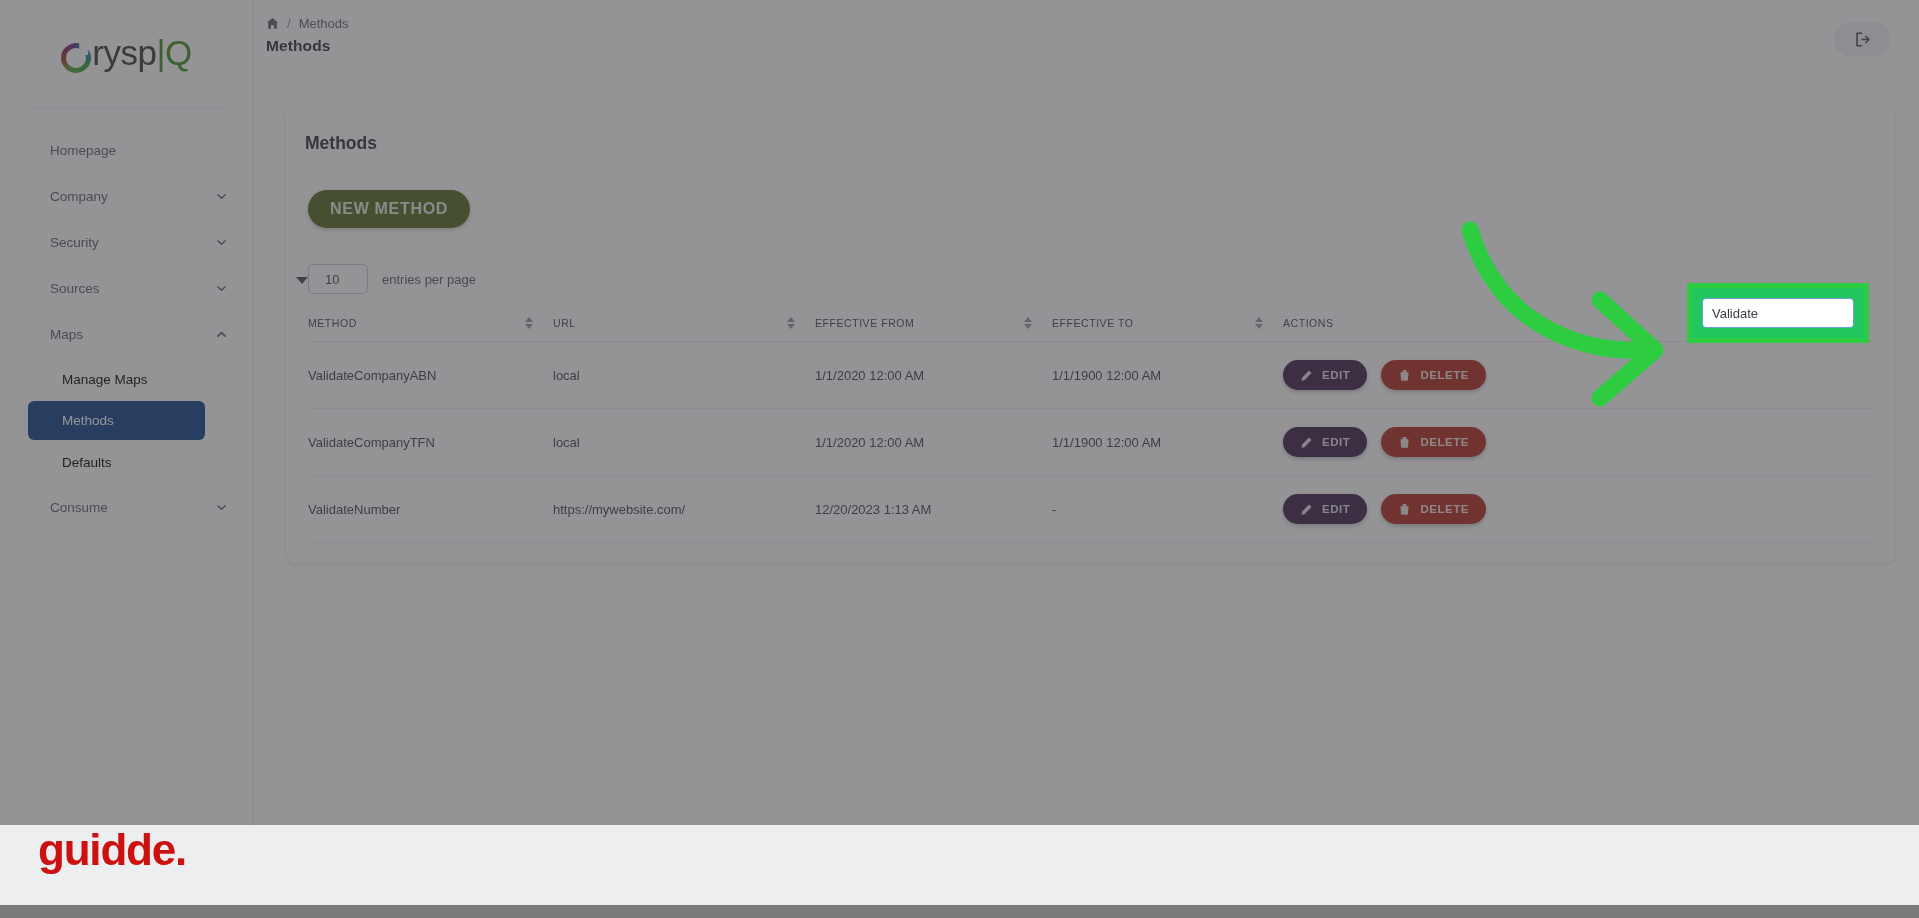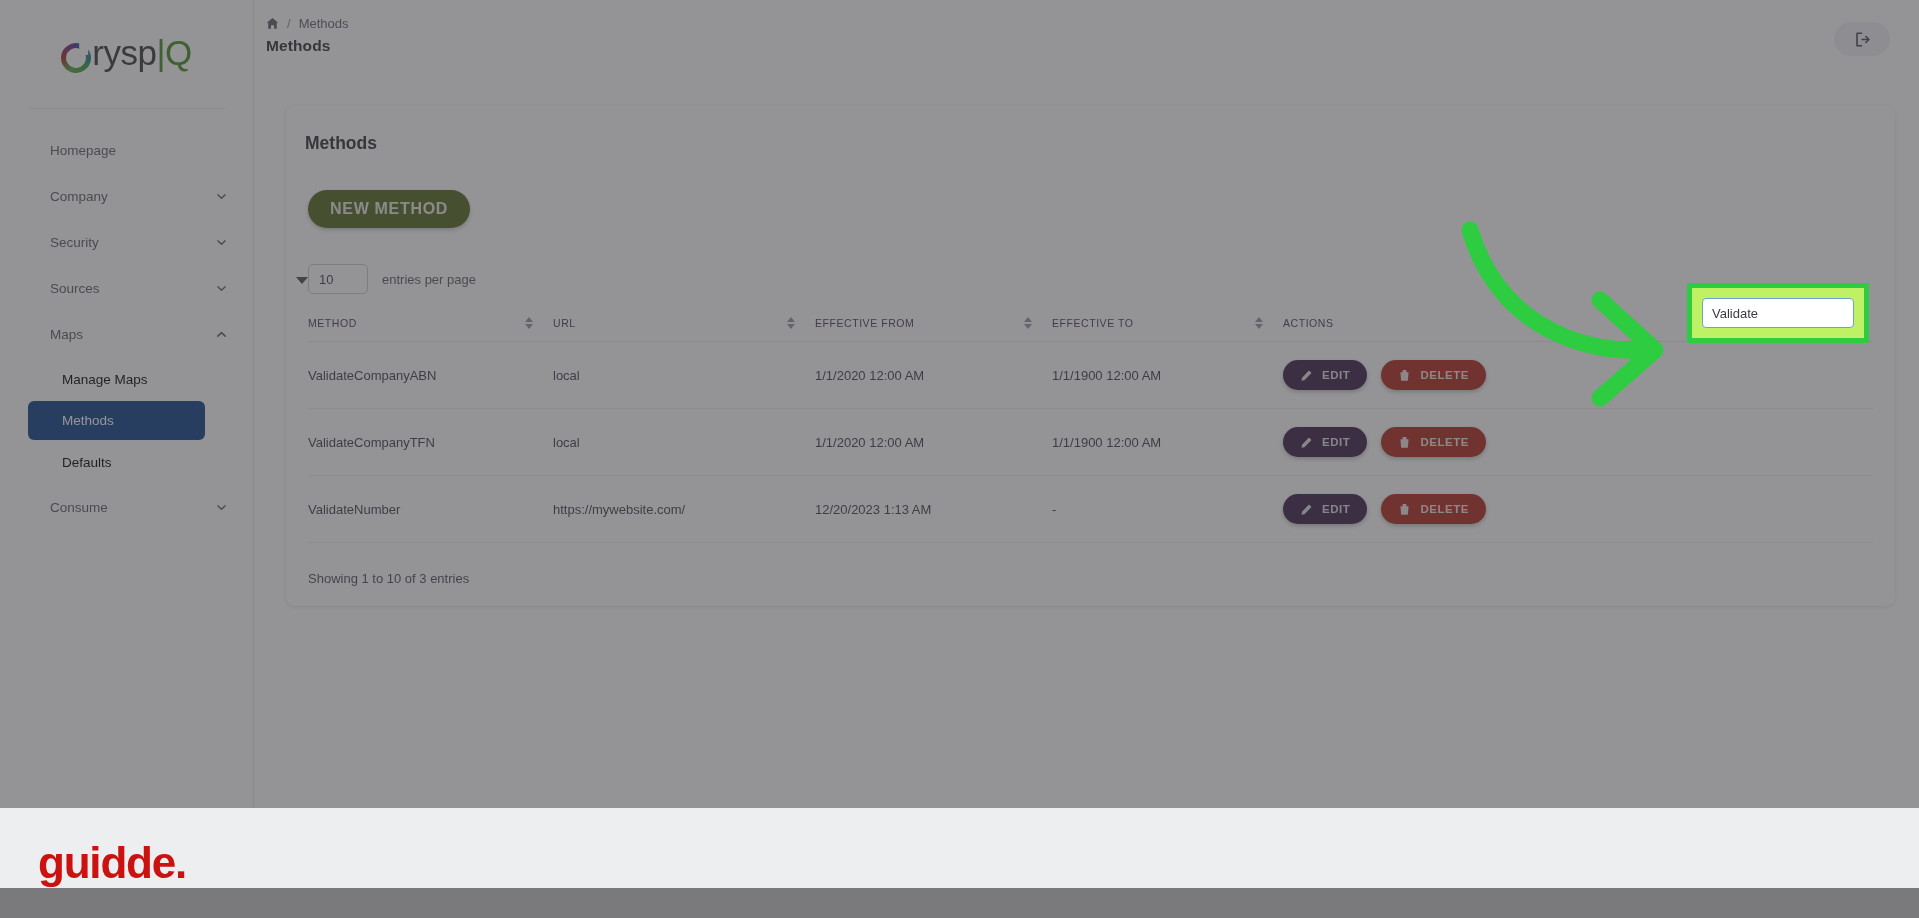--- a/index.html
+++ b/index.html
@@ -141,30 +141,30 @@
   .per-page { display:flex; align-items:center; gap:14px; position:relative; }
   .sel-caret {
     position:absolute; left:-12px; top:13px;
     width:0;height:0;border-left:6px solid transparent;border-right:6px solid transparent;
     border-top:7px solid #4a4a55;
   }
   .per-select {
     width:60px; height:30px;
     border:1px solid #c9c9d2; border-radius:5px;
     font-size:13px; color:#40404c;
-    display:flex; align-items:center; padding-left:10px;
+    display:flex; align-items:center; padding-left:16px;
     background:#fff; cursor:pointer;
   }
   .per-label { font-size:13px; color:#5a5a66; }
 
   
   .search-hl {
     width:182px;
     padding:10px;
-    background:#bef264;
+    background:#22c55e;
     border:5px solid #2ecc40;
     border-radius:2px;
     margin-right:22px;
   }
   .search-input {
     width:100%; height:30px;
     border:1px solid #6f9fd8; border-radius:4px;
     padding:0 9px;
     font-size:13px; color:#3a3a46;
     font-family:"Liberation Sans", sans-serif;
@@ -236,24 +236,24 @@
 
   
   .search-float {
     position:absolute;
     left:1687px; top:283px;
     z-index:6;
   }
 
   
   .footer {
-    position:absolute; left:0; top:808px;
+    position:absolute; left:0; top:825px;
     width:1919px; height:80px;
     background:#edeef0;
-    display:flex; align-items:flex-end; justify-content:space-between;
+    display:flex; align-items:flex-start; justify-content:space-between;
     padding:0 48px 0 38px;
   }
   .guidde-logo {
     font-size:44px; font-weight:700; color:#cc1111; letter-spacing:-1.2px;
   }
   .made-with { font-size:31px; color:#5b5b60; letter-spacing:-0.3px; }
 </style>
 </head>
 <body>
 
@@ -505,21 +505,20 @@
                   </span>
                   <span>DELETE</span>
                 </button>
               </div>
             </td>
           </tr>
 
         </tbody>
       </table>
 
-      <div class="showing">Showing 1 to 10 of 3 entries</div>
     </div>
 
   </section>
 </div>
 
 <div id="dim"></div>
 
 <div class="search-float search-hl">
   <input class="search-input" type="text" value="Validate" style="">
 </div>

